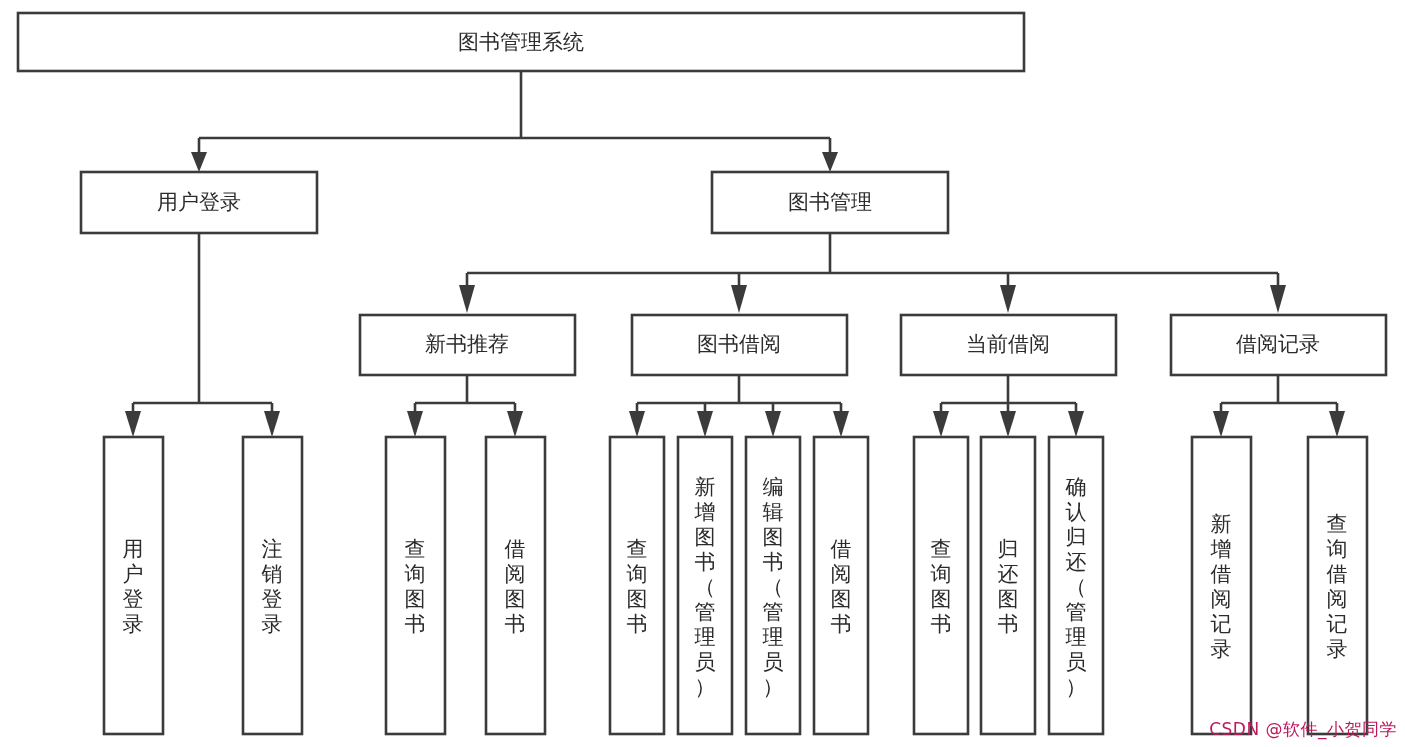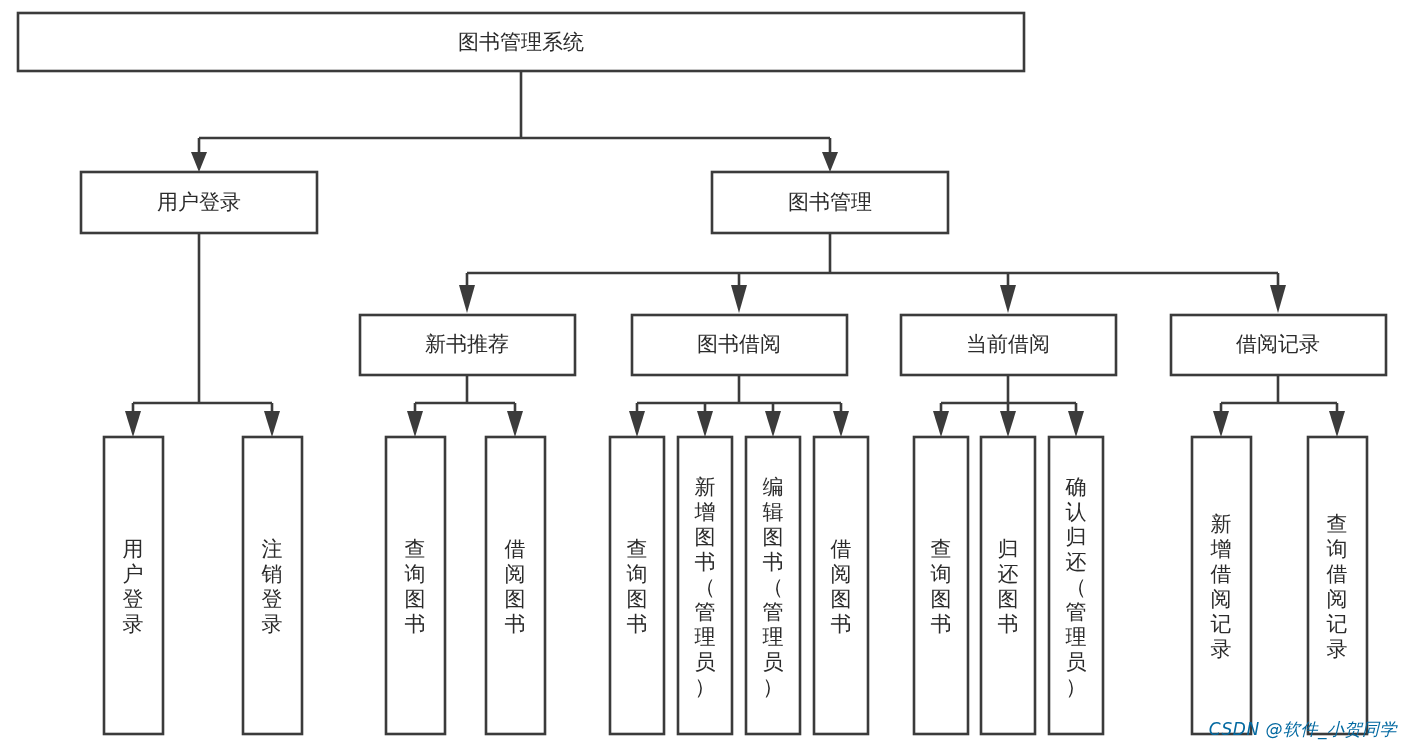--- a/index.html
+++ b/index.html
@@ -53,25 +53,24 @@
     font-family: "DejaVu Sans", "Liberation Sans", sans-serif;
     font-size: 21px;
     text-anchor: middle;
   }
   .watermark {
     position: absolute;
     right: 8px;
     bottom: 6px;
     font-family: "DejaVu Sans", "Liberation Sans", sans-serif;
     font-size: 17px;
-    color: #0369a1;
+    color: #be185d;
     letter-spacing: 0.5px;
     white-space: nowrap;
     user-select: none;
-    font-style: italic;
   }
 </style>
 </head>
 <body>
 
 <div id="diagram-root">
 
   <svg class="tree" viewBox="0 0 1405 747" xmlns="http://www.w3.org/2000/svg">
 
     <g>

